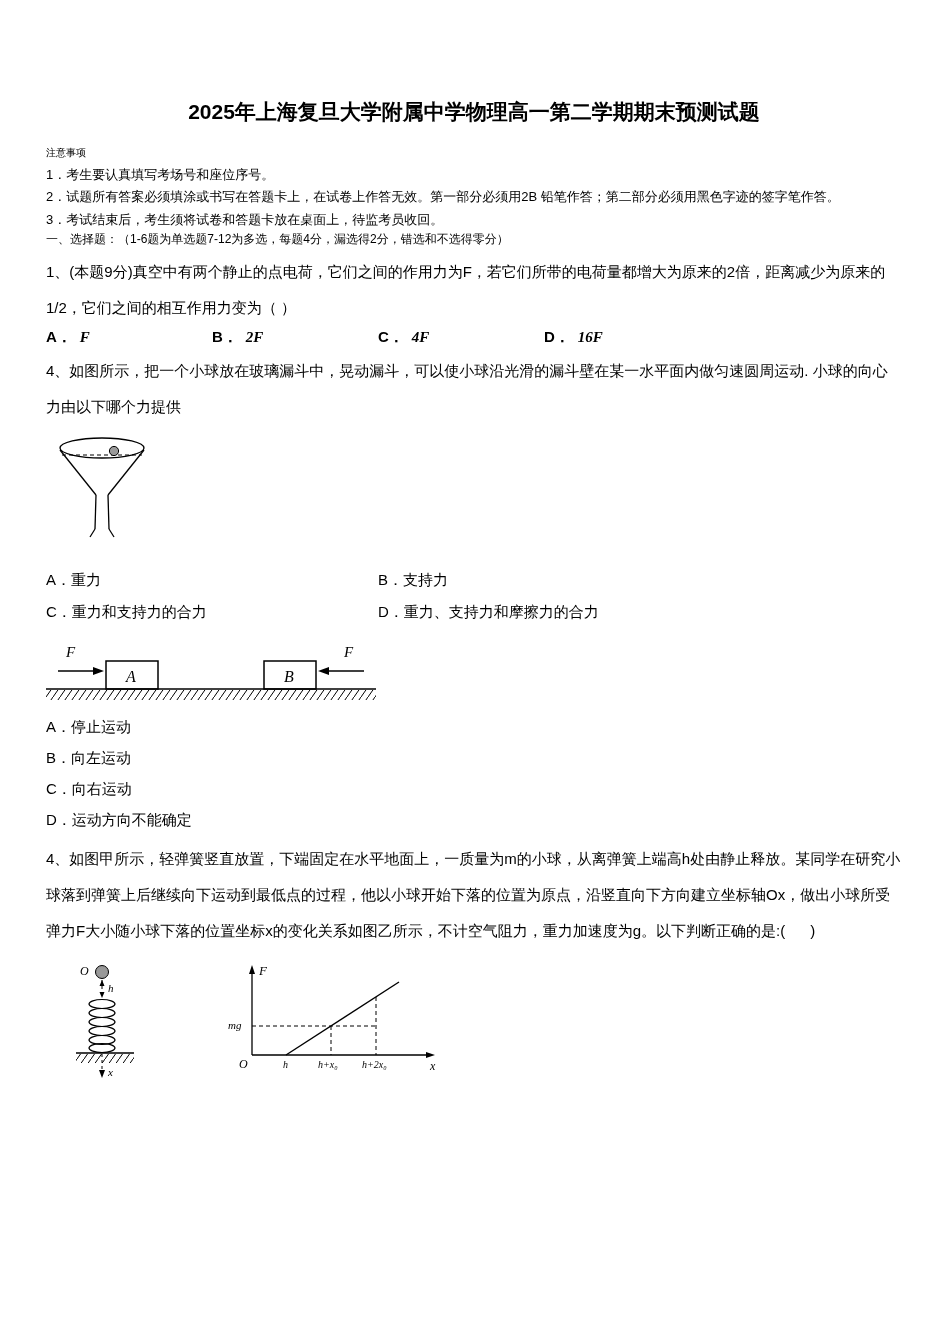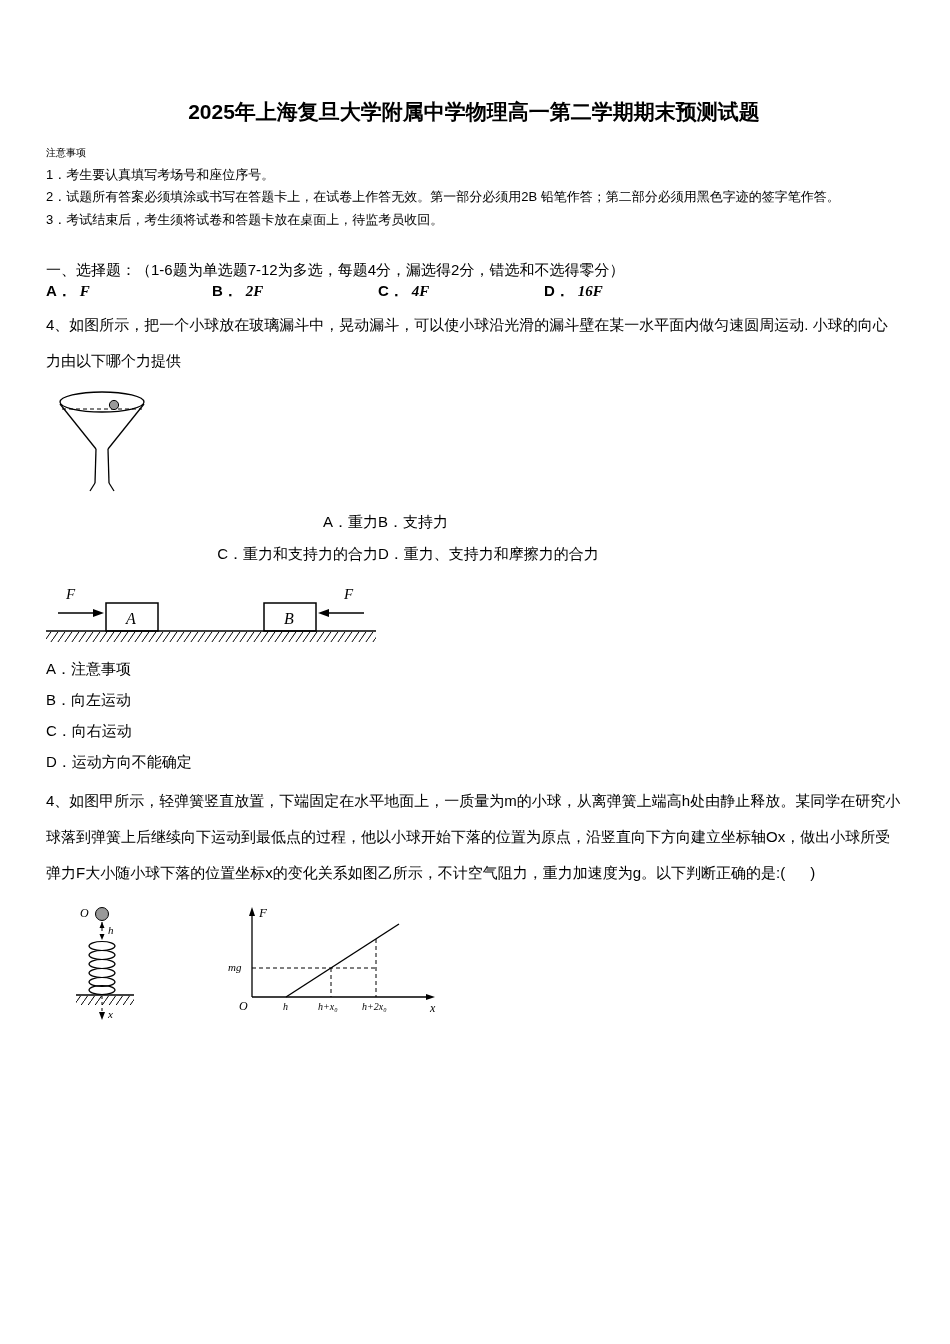--- a/index.html
+++ b/index.html
@@ -6,31 +6,31 @@
   html, body { margin: 0; padding: 0; }
   body {
     width: 950px; height: 1344px; background: #ffffff; color: #000;
     font-family: "Liberation Sans", "DejaVu Sans", sans-serif;
     overflow: hidden;
   }
   .page { padding: 86px 48px 0 46px; }
   .title { font-size: 21px; font-weight: 700; text-align: center; margin: 12px 0 20px 0; }
   .notice-heading { font-size: 10px; margin-bottom: 4px; }
   .notice-item { font-size: 13px; line-height: 1.72; white-space: pre-wrap; }
-  .section-heading { font-size: 15px; margin-top: 30px; }
+  .section-heading { font-size: 12px; }
   .q-text { font-size: 15px; line-height: 2.40; margin: 6px 0 0 0; white-space: pre-wrap; }
   .vsub { font-size: 11px; vertical-align: -3px; font-style: italic;
           font-family: "Liberation Serif", "DejaVu Serif", serif; }
 
   .q1-options { display: flex; margin-top: 2px; font-size: 15px; }
   .q1-opt { width: 166px; font-weight: 700; }
   .q1-opt .val { font-style: italic; margin-left: 8px;
                  font-family: "Liberation Serif", "DejaVu Serif", serif; }
 
-  .q2-options { margin-top: 9px; font-size: 15px; text-align: right; }
+  .q2-options { margin-top: 21px; font-size: 15px; }
   .q2-row { display: flex; line-height: 2.15; }
   .q2-col1 { width: 332px; }
 
   .q3-options { margin-top: 4px; }
   .opt-line { font-size: 15px; line-height: 2.08; }
 
   .figure { margin: 8px 0 0 8px; }
   .figure-blocks { margin: 8px 0 0 0; }
   .q4-figs { display: flex; align-items: flex-end; gap: 24px; margin: 10px 0 0 24px; }
   svg { display: block; }
@@ -47,20 +47,21 @@
   <div>
     <div class="notice-heading">注意事项</div>
     <div class="notice-item">1．考生要认真填写考场号和座位序号。</div>
     <div class="notice-item">2．试题所有答案必须填涂或书写在答题卡上，在试卷上作答无效。第一部分必须用2B 铅笔作答；第二部分必须用黑色字迹的签字笔作答。</div>
     <div class="notice-item">3．考试结束后，考生须将试卷和答题卡放在桌面上，待监考员收回。</div>
   </div>
 
   <div class="section-heading">一、选择题：（1-6题为单选题7-12为多选，每题4分，漏选得2分，错选和不选得零分）</div>
 
   <div>
+    <p class="q-text">1、(本题9分)真空中有两个静止的点电荷，它们之间的作用力为F，若它们所带的电荷量都增大为原来的2倍，距离减少为原来的1/2，它们之间的相互作用力变为（ ）</p>
     <div class="q1-options">
       <div class="q1-opt"><span>A．</span><span class="val">F</span></div>
       <div class="q1-opt"><span>B．</span><span class="val">2F</span></div>
       <div class="q1-opt"><span>C．</span><span class="val">4F</span></div>
       <div class="q1-opt"><span>D．</span><span class="val">16F</span></div>
     </div>
   </div>
 
   <div>
     <p class="q-text">4、如图所示，把一个小球放在玻璃漏斗中，晃动漏斗，可以使小球沿光滑的漏斗壁在某一水平面内做匀速圆周运动. 小球的向心力由以下哪个力提供</p>
@@ -109,21 +110,21 @@
         <rect x="60" y="24" width="52" height="28" fill="#fff" stroke="#000" stroke-width="1.5"></rect>
         <text class="svgit" x="80" y="45" font-size="16">A</text>
         <rect x="218" y="24" width="52" height="28" fill="#fff" stroke="#000" stroke-width="1.5"></rect>
         <text class="svgit" x="238" y="45" font-size="16">B</text>
         <line x1="0" y1="52" x2="330" y2="52" stroke="#000" stroke-width="1.6"></line>
         <rect x="0" y="53" width="330" height="10" fill="url(#hatchG)"></rect>
       </svg>
     </div>
 
     <div class="q3-options">
-      <div class="opt-line">A．注意事项</div>
+      <div class="opt-line">A．停止运动</div>
       <div class="opt-line">B．向左运动</div>
       <div class="opt-line">C．向右运动</div>
       <div class="opt-line">D．运动方向不能确定</div>
     </div>
   </div>
 
   <div>
     <p class="q-text">4、如图甲所示，轻弹簧竖直放置，下端固定在水平地面上，一质量为m的小球，从离弹簧上端高h处由静止释放。某同学在研究小球落到弹簧上后继续向下运动到最低点的过程，他以小球开始下落的位置为原点，沿竖直向下方向建立坐标轴Ox，做出小球所受弹力F大小随小球下落的位置坐标x的变化关系如图乙所示，不计空气阻力，重力加速度为g。以下判断正确的是:(      )</p>
 
     <div class="q4-figs">

